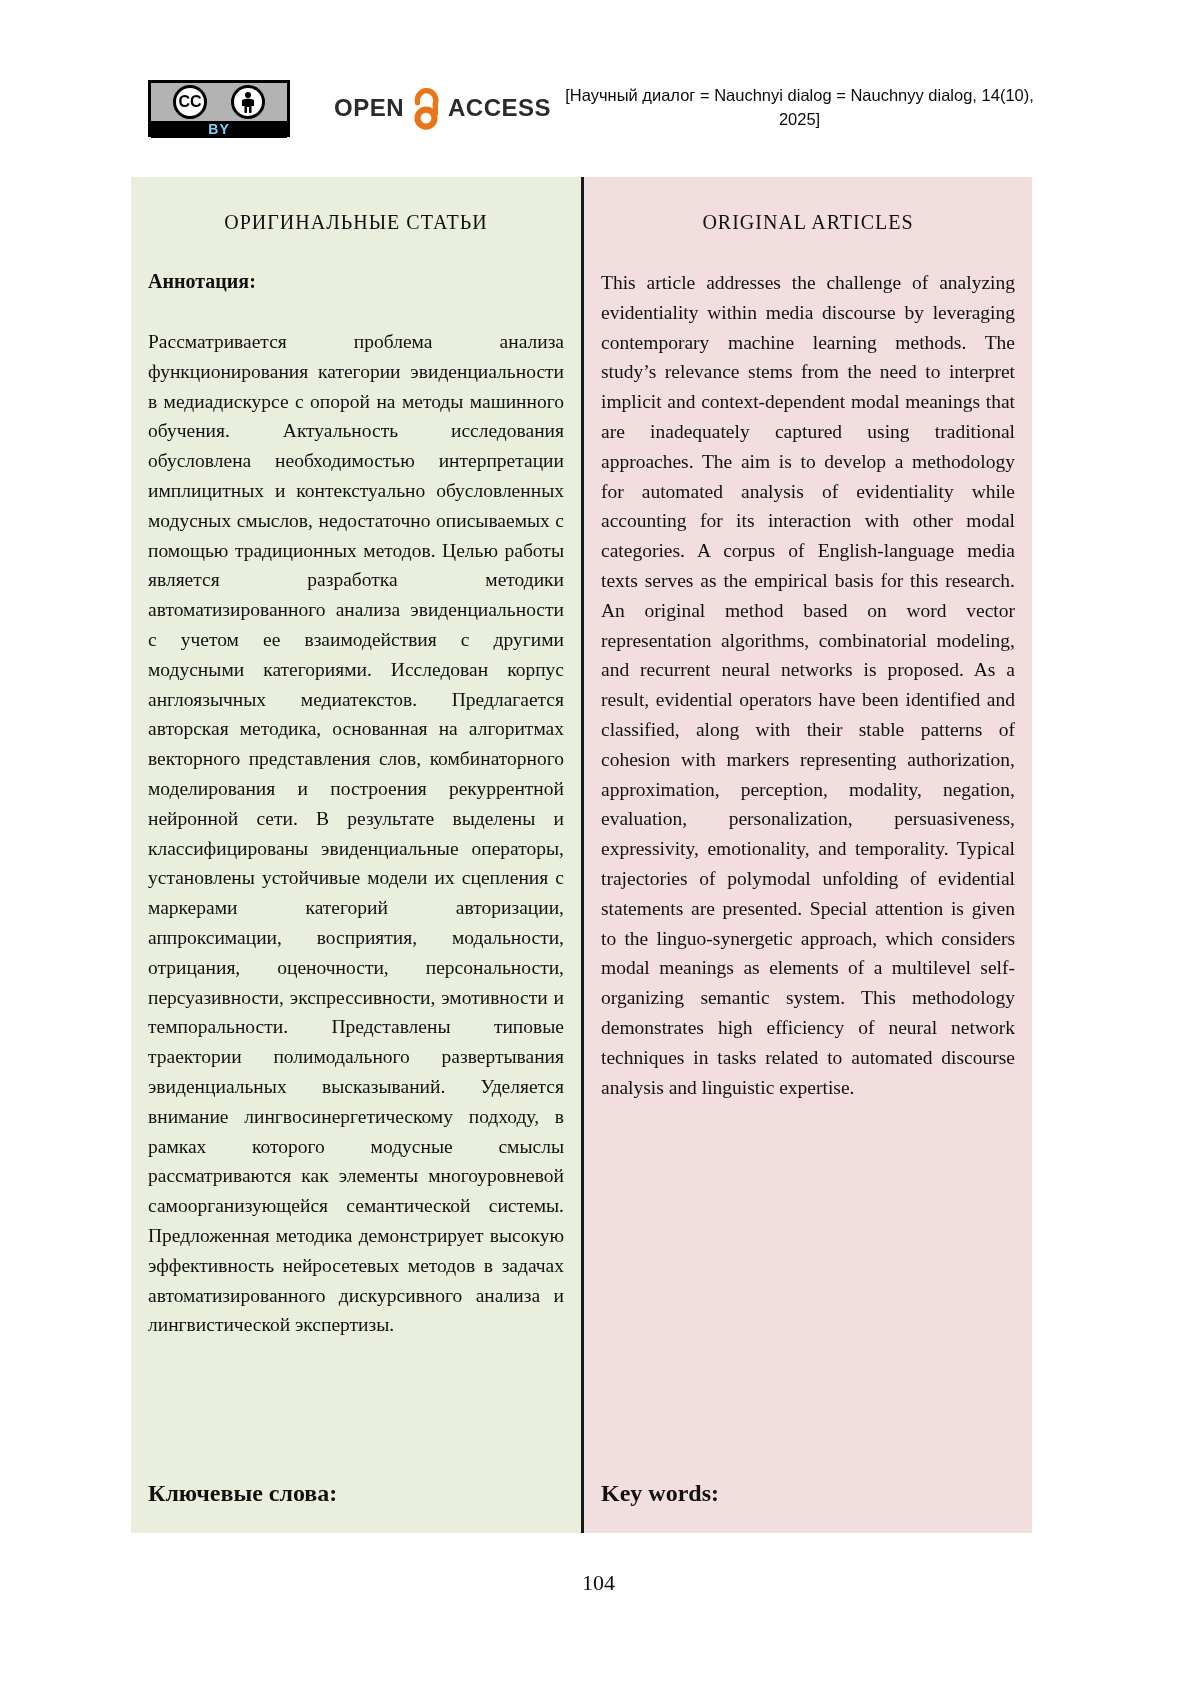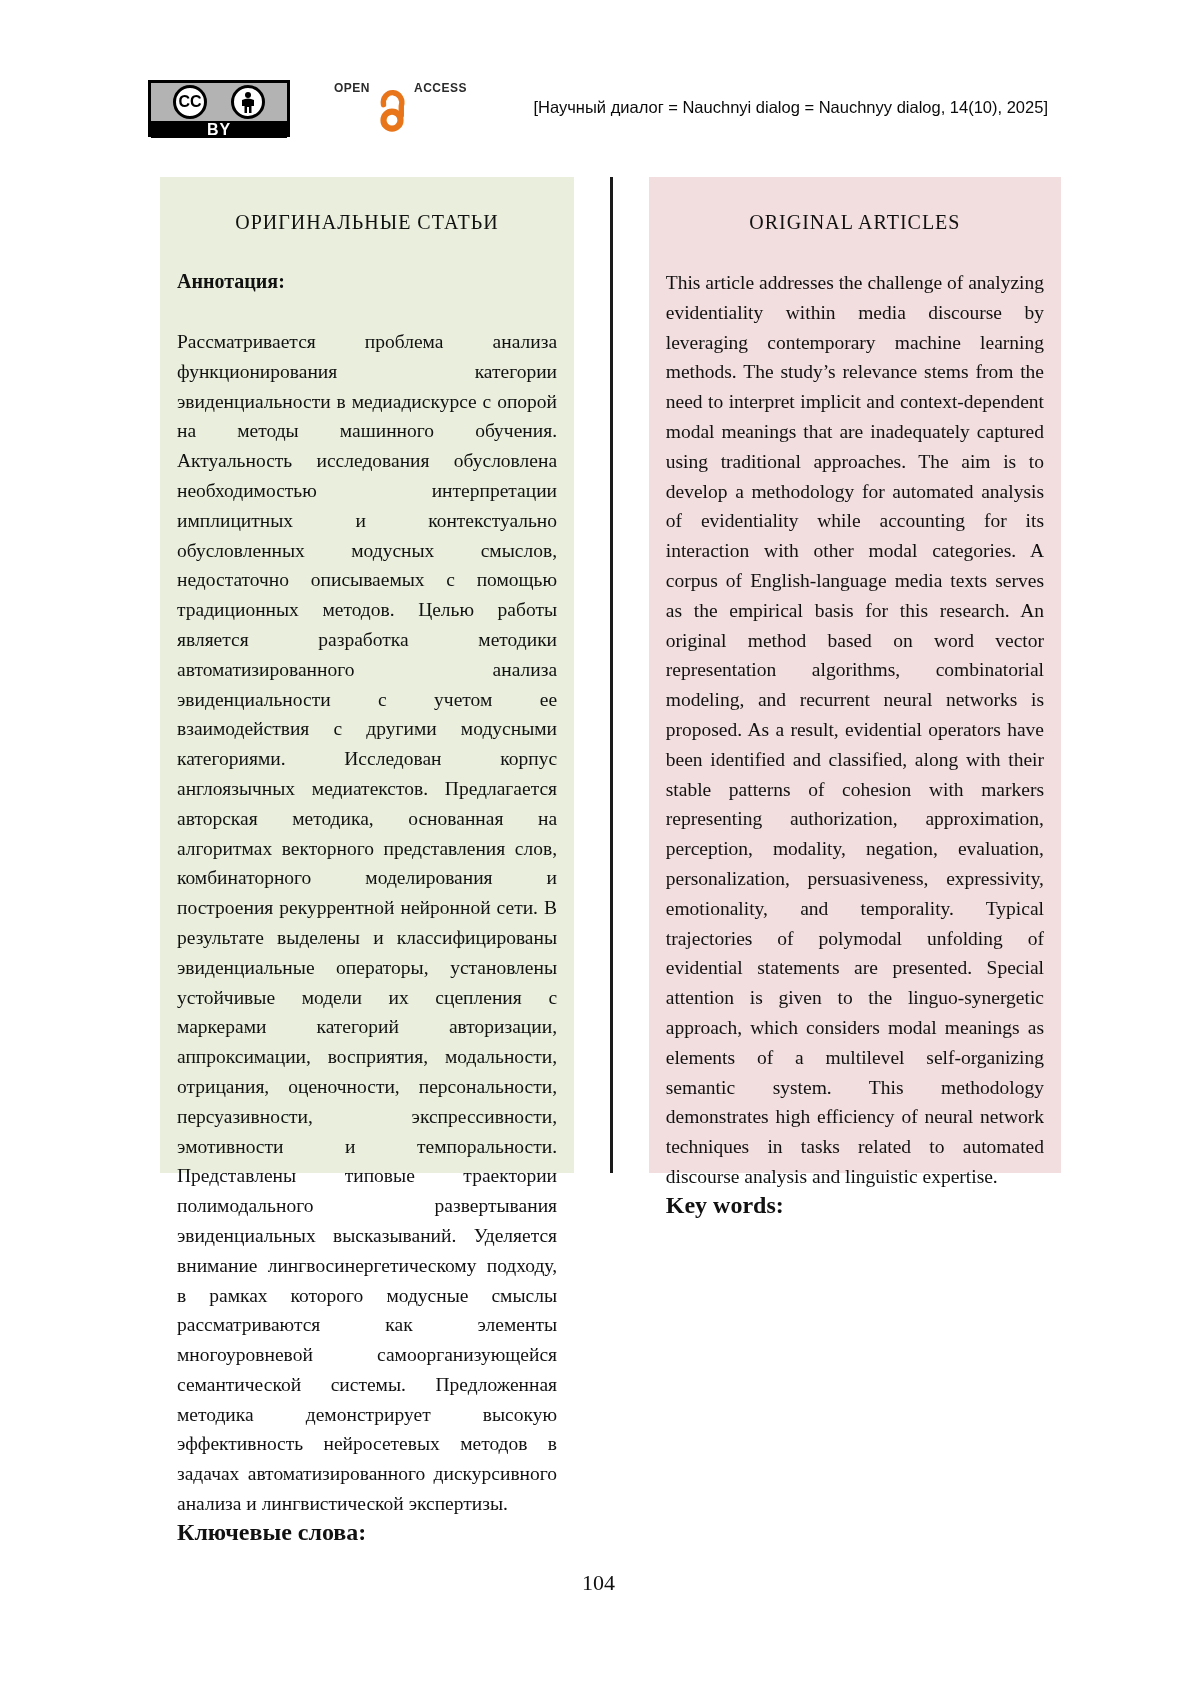--- a/index.html
+++ b/index.html
@@ -31,39 +31,38 @@
   }
   .cc-badge-top{
     flex:1;display:flex;align-items:center;justify-content:space-around;padding:2px 10px;
   }
   .cc-circle{
     width:34px;height:34px;border-radius:50%;background:#fff;border:3px solid #000;
     display:flex;align-items:center;justify-content:center;
     font-family:"Liberation Sans", sans-serif;font-weight:bold;font-size:16px;color:#000;
   }
   .cc-badge-bottom{
-    height:17px;background:#000;color:#ffffff;text-align:center;
-    font-family:"Liberation Sans", sans-serif;font-weight:bold;font-size:16px;line-height:17px;
+    height:17px;background:#000;color:#7dd3fc;text-align:center;
+    font-family:"Liberation Sans", sans-serif;font-weight:bold;font-size:14px;line-height:17px;
     letter-spacing:1px;
   }
   .oa-logo{
-    display:flex;align-items:flex-start;margin-left:44px;flex:0 0 auto;
-    font-family:"Liberation Sans", sans-serif;font-weight:bold;font-size:12px;color:#2b2b2b;
+    display:flex;align-items:center;margin-left:44px;flex:0 0 auto;
+    font-family:"Liberation Sans", sans-serif;font-weight:bold;font-size:24px;color:#2b2b2b;
     letter-spacing:0.5px;
   }
   .oa-lock{margin:0 5px;display:block;}
   .journal-cite{
-    margin-left:auto;text-align:left;
+    margin-left:auto;text-align:center;
     font-family:"Liberation Sans", sans-serif;font-size:16.5px;line-height:1.45;color:#0a0a0a;
   }
   
   .panels{
-    position:absolute;top:177px;left:160px;width:901px;height:996px;
+    position:absolute;top:177px;left:131px;width:901px;height:1356px;
     display:flex;
-    gap:36px;
   }
   .col{
     display:flex;flex-direction:column;
     padding:20px 17px 26px 17px;
   }
   .col-left{width:450px;background:var(--left-panel-bg);}
   .col-divider{width:3px;background:var(--divider);}
   .col-right{width:448px;background:var(--right-panel-bg);}
   .section-title{
     text-align:center;font-size:20px;letter-spacing:1px;margin-top:14px;

